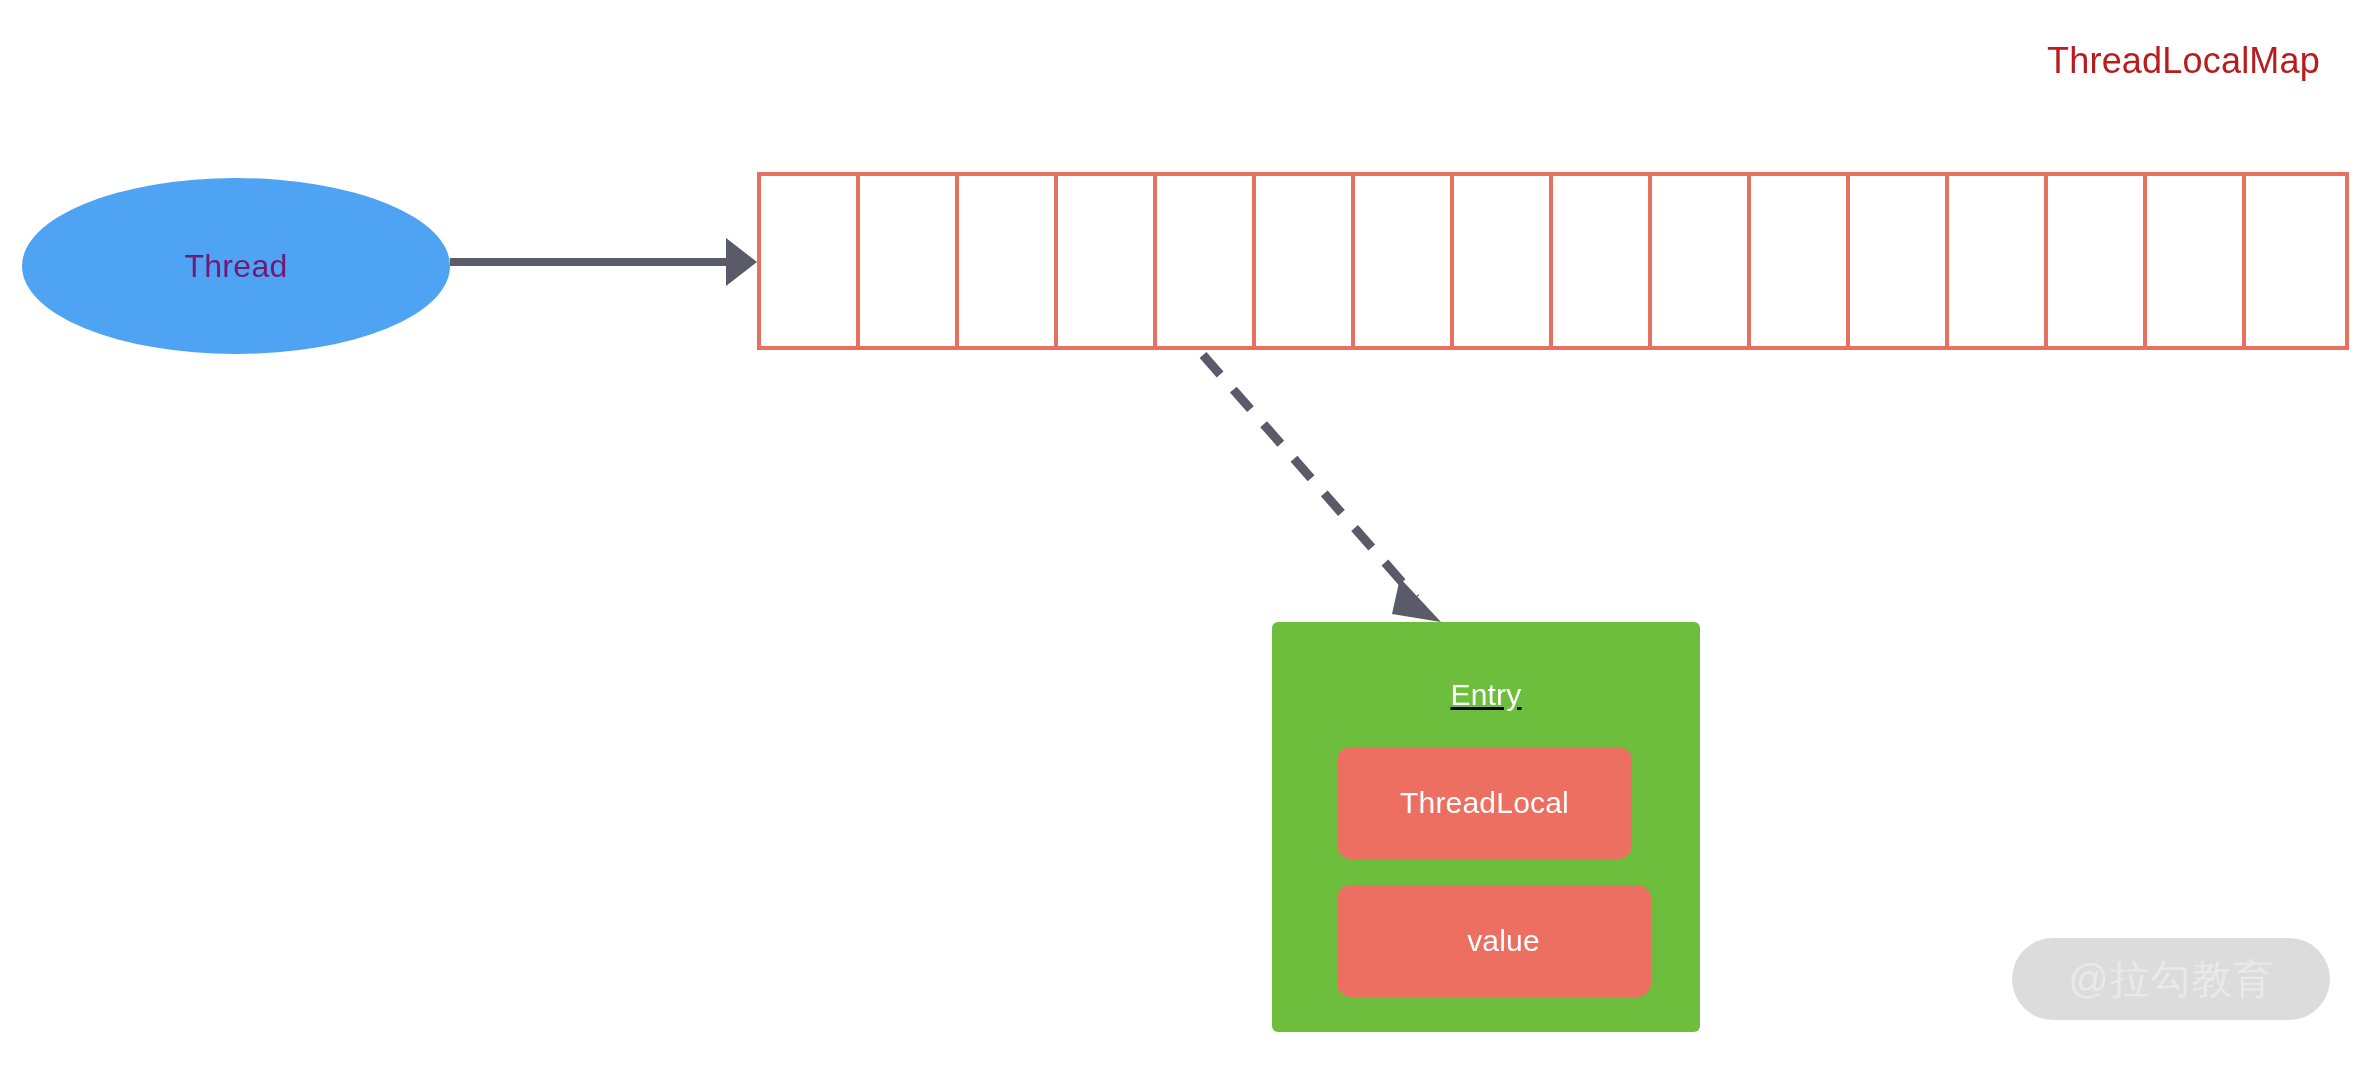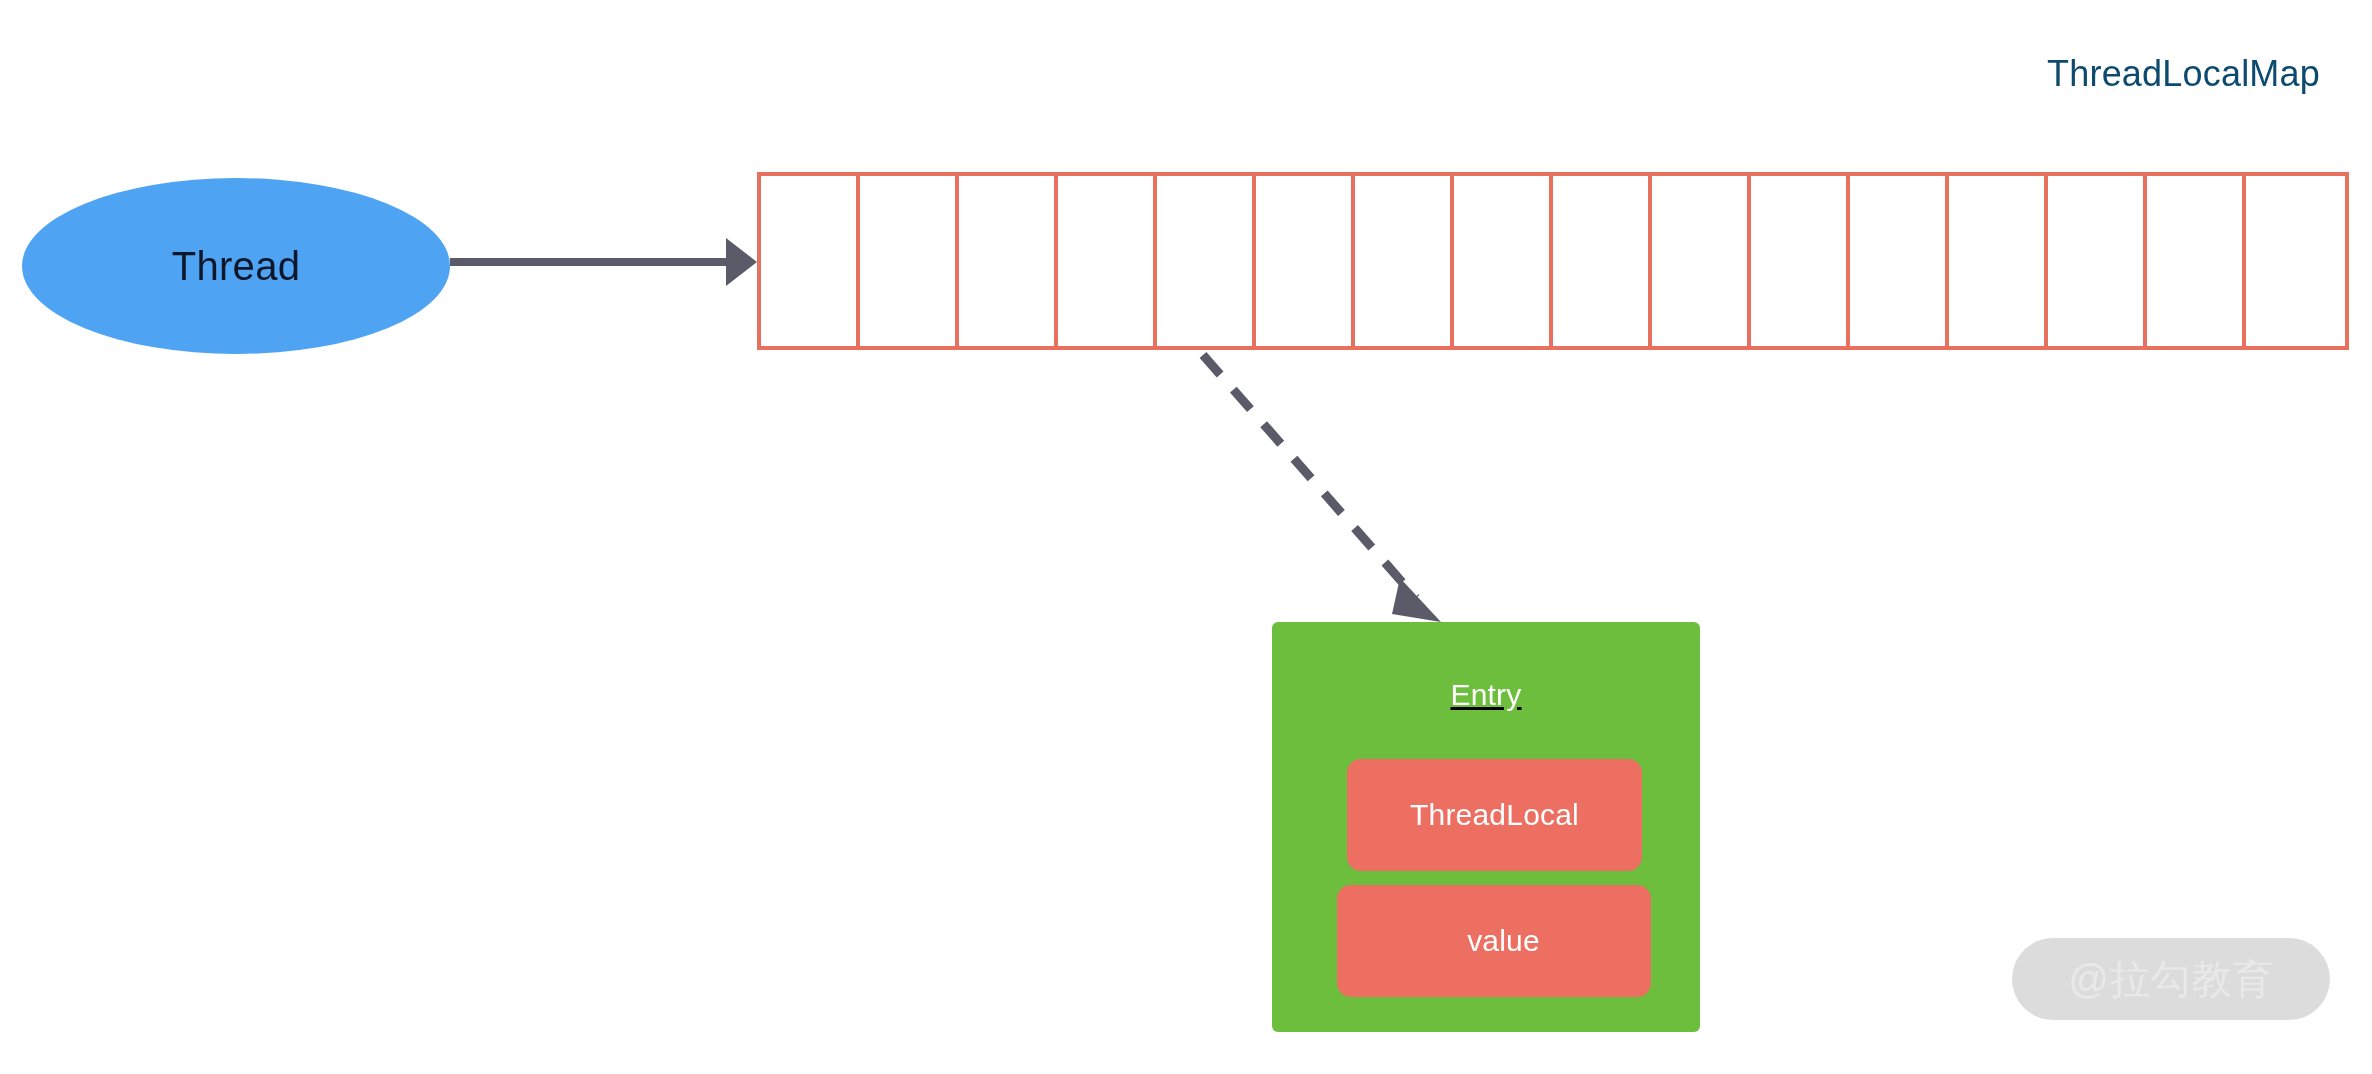--- a/index.html
+++ b/index.html
@@ -15,45 +15,45 @@
     width: 2372px;
     height: 1074px;
     background: #ffffff;
     overflow: hidden;
   }
 
   
   #map-title {
     position: absolute;
     right: 52px;
-    top: 56px;
+    top: 43px;
     font-size: 36px;
     font-weight: 400;
     letter-spacing: 0.2px;
-    color: #0c4a6e;
+    color: #b91c1c;
     white-space: nowrap;
     line-height: 1;
   }
 
   
   #thread-node {
     position: absolute;
     left: 22px;
     top: 178px;
     width: 428px;
     height: 176px;
     background: #4ea3f2;
     border-radius: 50% / 50%;
     display: flex;
     align-items: center;
     justify-content: center;
   }
   #thread-node .node-label {
-    color: #0f172a;
-    font-size: 40px;
+    color: #701a75;
+    font-size: 32px;
     font-weight: 400;
     letter-spacing: 0.3px;
     line-height: 1;
   }
 
   
   #connectors {
     position: absolute;
     left: 0;
     top: 0;
@@ -111,21 +111,21 @@
     position: absolute;
     left: 65px;
     width: 295px;
     height: 112px;
     background: #ec6f61;
     border-radius: 14px;
     display: flex;
     align-items: center;
     justify-content: center;
   }
-  #entry-box .entry-field.field-threadlocal { top: 137px; margin-left: 10px; }
+  #entry-box .entry-field.field-threadlocal { top: 125px; }
   #entry-box .entry-field.field-value       { top: 263px; padding-left: 19px; }
   #entry-box .entry-field .field-label {
     color: #ffffff;
     font-size: 30px;
     font-weight: 400;
     line-height: 1;
     letter-spacing: 0.2px;
   }
 
   

